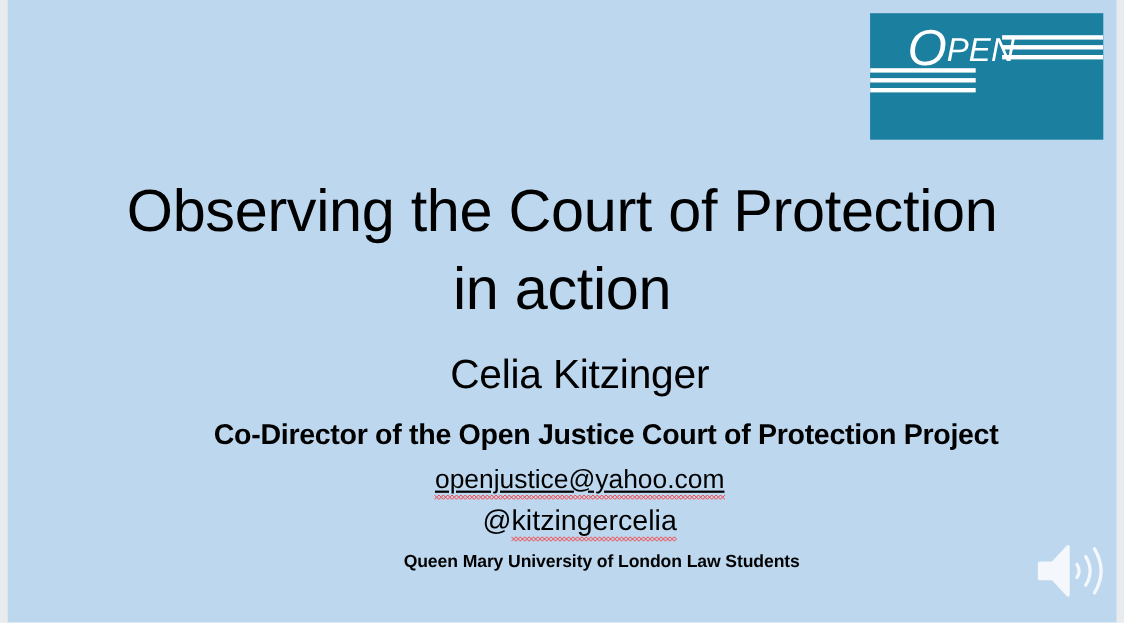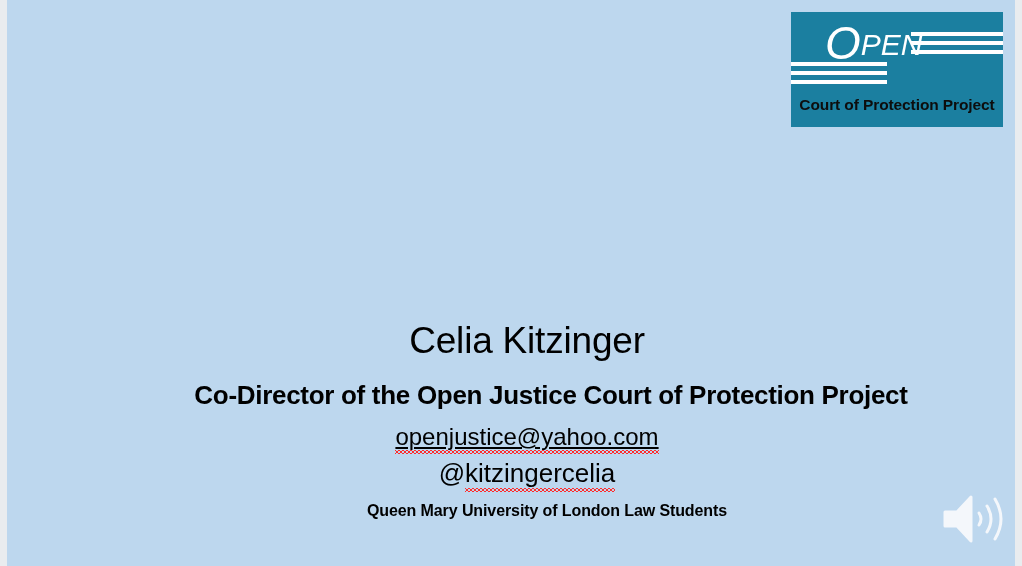--- a/index.html
+++ b/index.html
@@ -189,23 +189,26 @@
       </div>
 
       <div class="logo-row just">
         <div class="bars just-bars">
           <span></span>
           <span></span>
           <span></span>
         </div>
       </div>
 
-      <div class="logo-sub">Court of Protection Project</div>
-    </div>
-
+    </div>
+
+    <div class="title">
+      <span>Observing the Court of Protection</span><br>
+      <span>in action</span>
+    </div>
 
     <div class="byline name">Celia Kitzinger</div>
 
     <div class="byline role">Co-Director of the Open Justice Court of Protection Project</div>
 
     <div class="byline email">
       <span class="squiggle link-underline">openjustice@yahoo.com</span>
     </div>
 
     <div class="byline handle">

